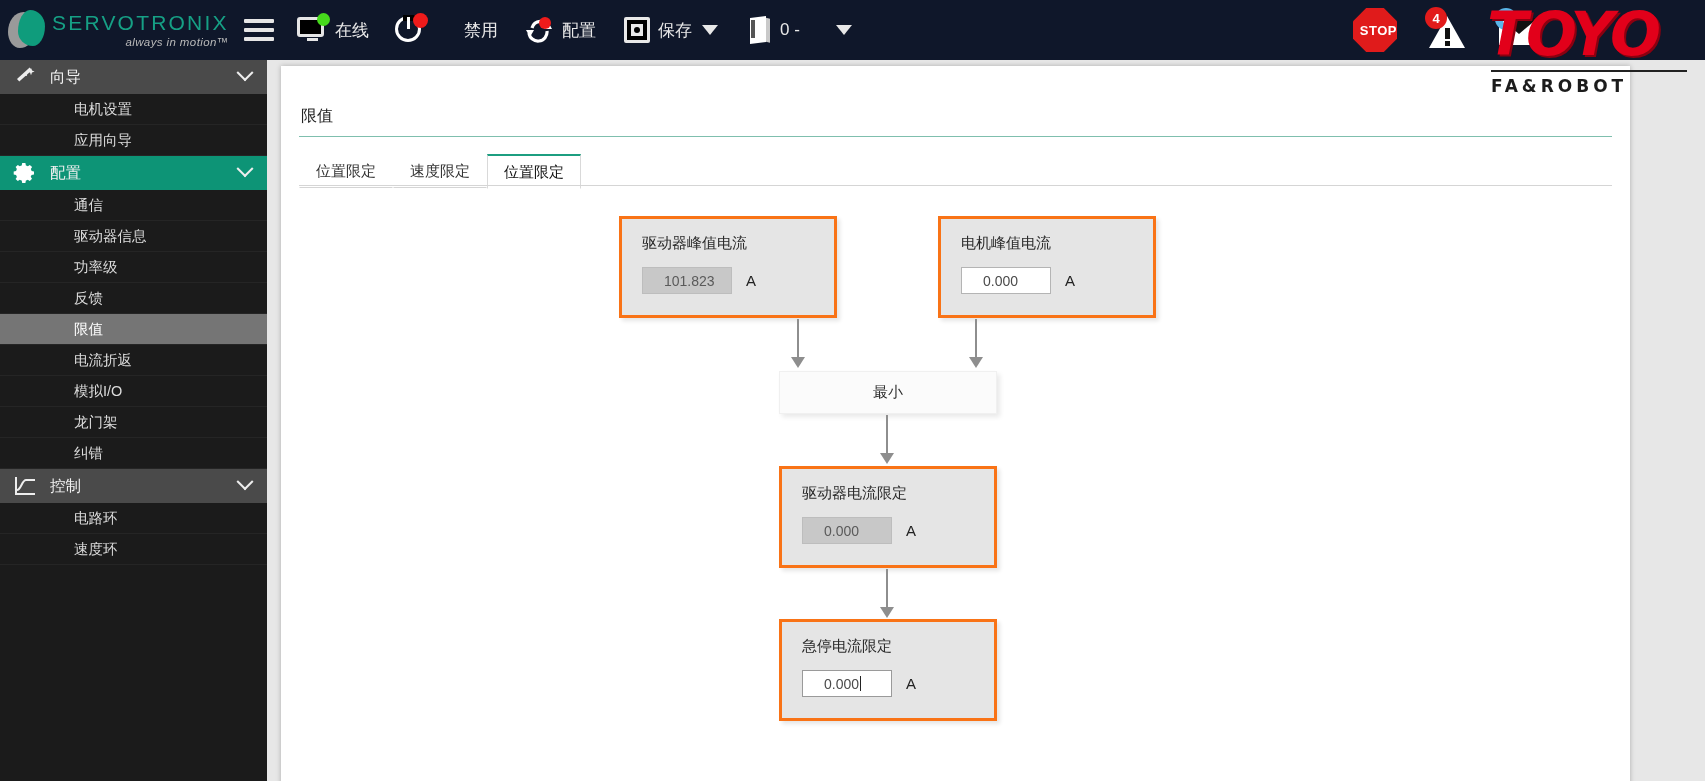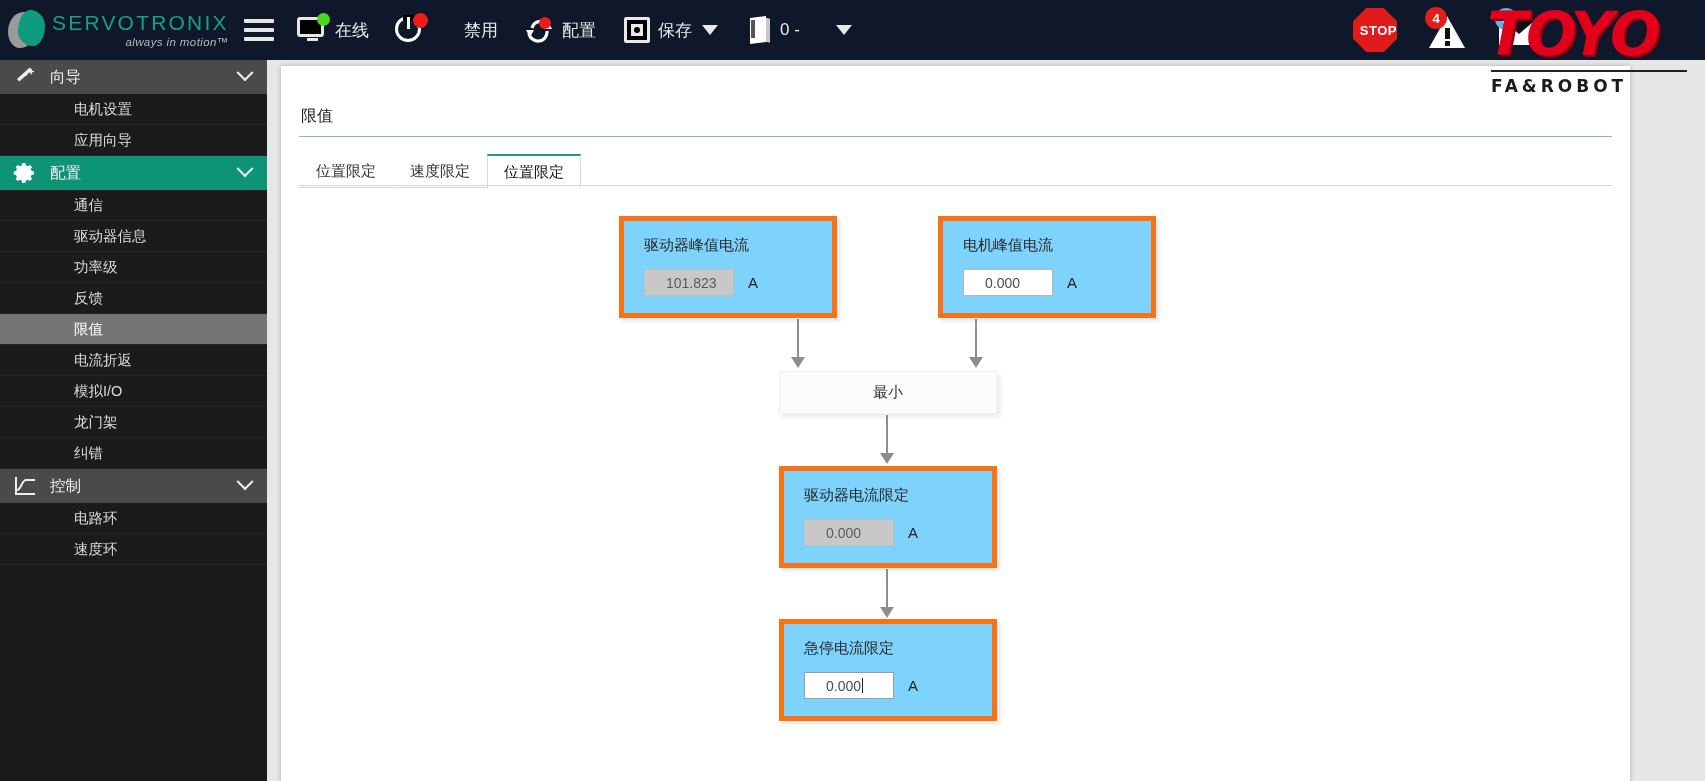--- a/index.html
+++ b/index.html
@@ -149,21 +149,21 @@
     min-width: 94px; justify-content: center;
   }
   .tab.active {
     background: #fff; border: 1px solid #d9d9d9; border-top: 2px solid #1c9e80;
     border-bottom: 1px solid #fff; color: #111; margin-bottom: -1px; height: 35px;
   }
   .tabs-rule { position: absolute; left: 18px; top: 119px; right: 18px; height: 1px; background: #d5d5d5; }
 
   
   .fbox {
-    position: absolute; background: #7dd3fc; border: 5px solid #f97316;
+    position: absolute; background: #e5e5e5; border: 3px solid #f97316;
     box-shadow: 3px 3px 4px rgba(0,0,0,.10);
   }
   .fbox .flabel { position: absolute; left: 20px; top: 15px; font-size: 15px; color: #2a2a2a; }
   .fin-row { position: absolute; left: 20px; top: 48px; display: flex; align-items: center; }
   .fin {
     width: 90px; height: 27px; font-size: 14px; color: #4a4a4a;
     display: flex; align-items: center; padding-left: 21px;
     border: 1px solid #b4b4b4; background: #fff;
   }
   .fin.disabled { background: #c8c8c8; border: 1px solid #bdbdbd; color: #5a5a5a; }

